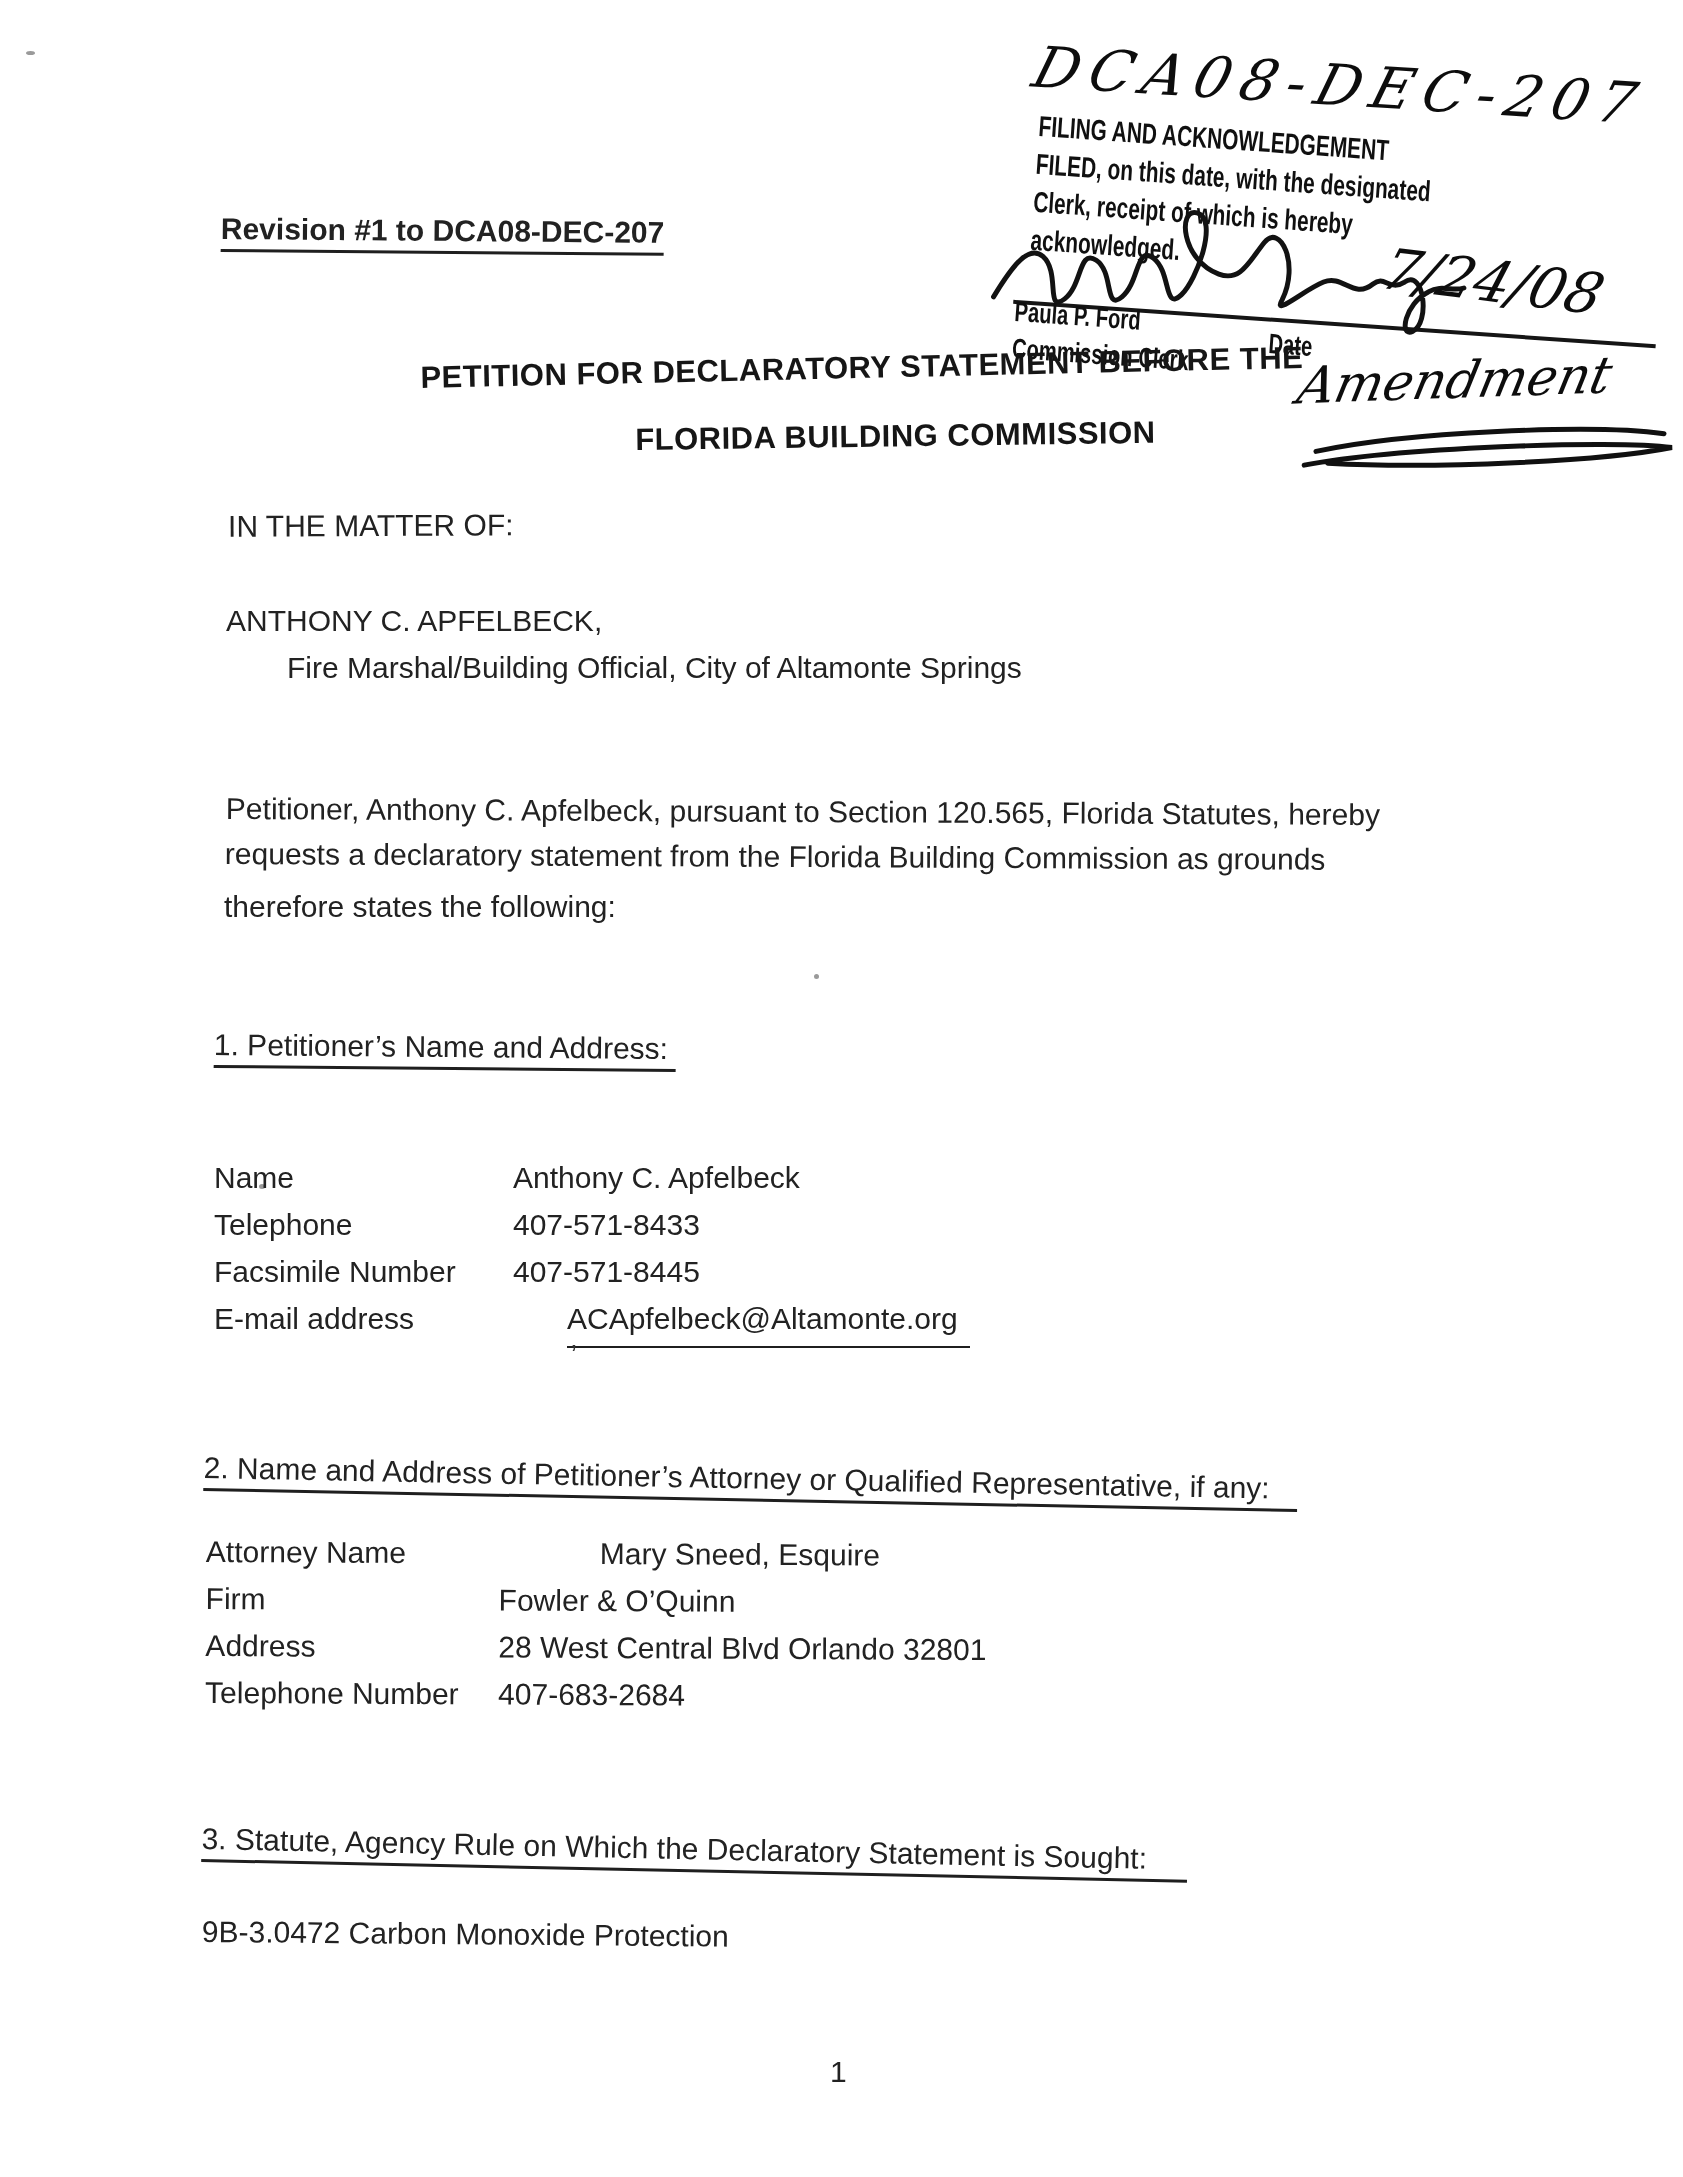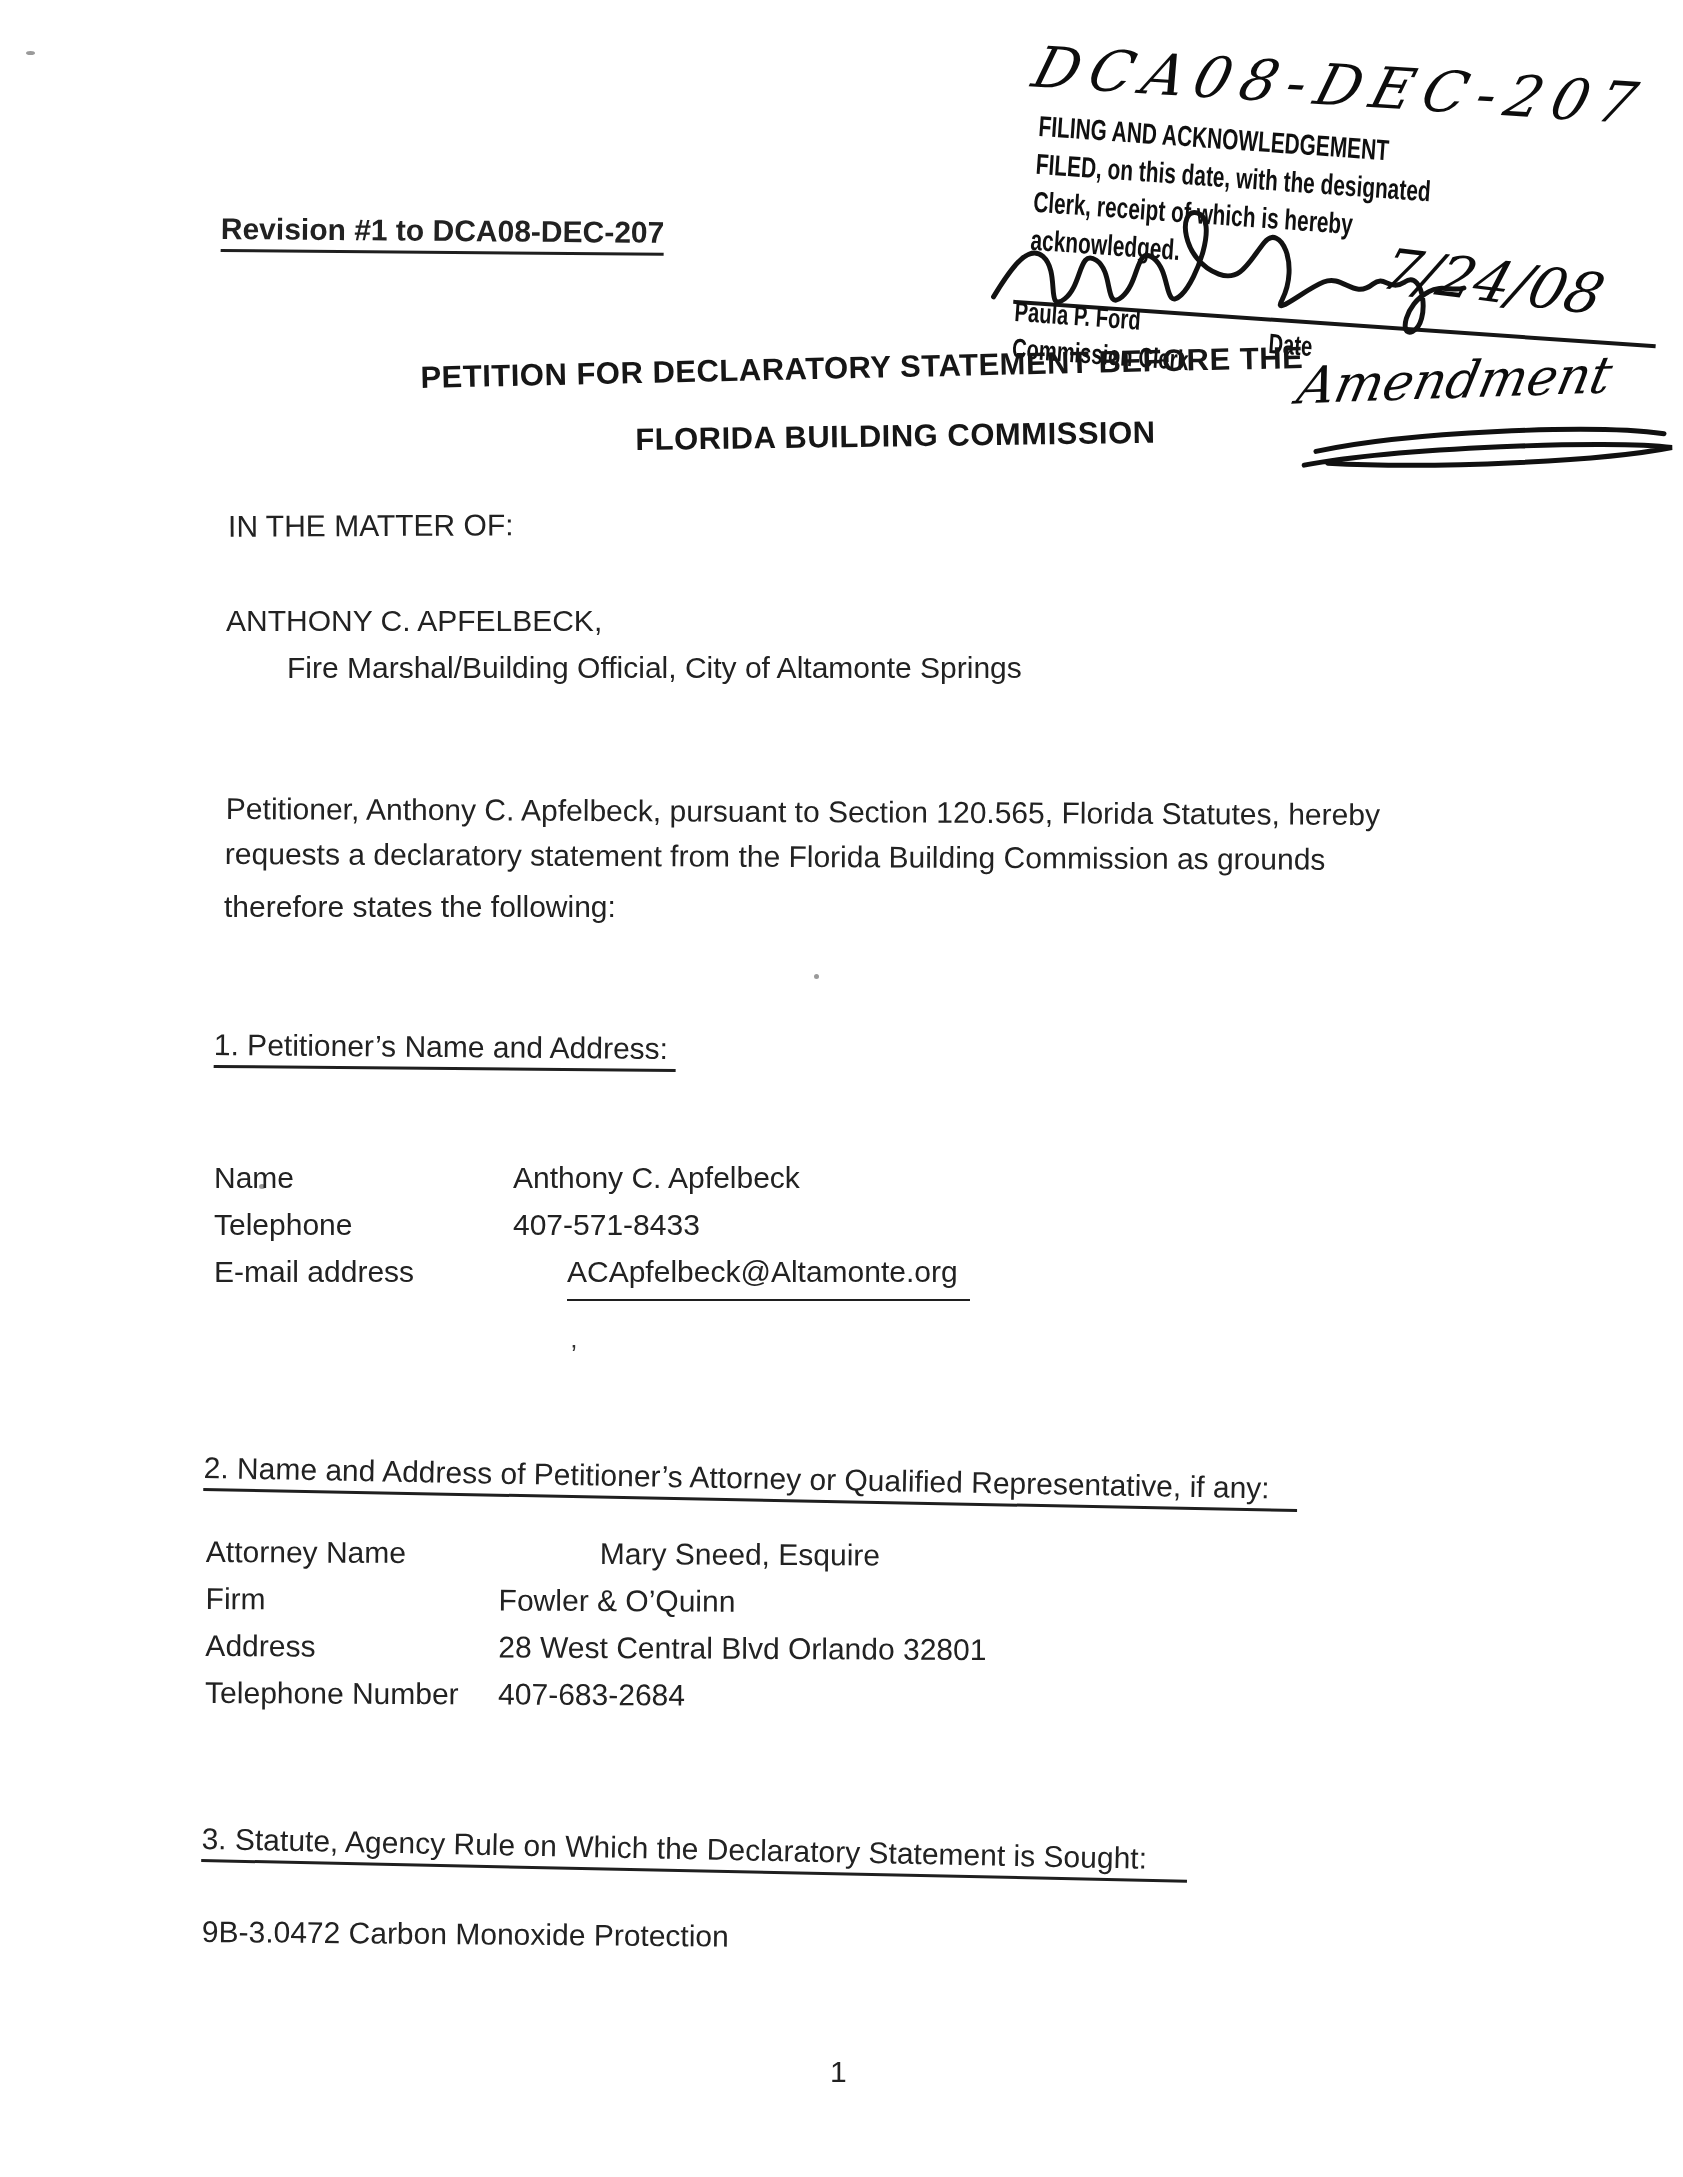--- a/index.html
+++ b/index.html
@@ -89,20 +89,23 @@
   <div class="t body-text ul3" style="left:214px;top:1028px;padding-right:8px;transform:rotate(0.5deg);transform-origin:0 0;">1. Petitioner’s Name and Address:</div>
 
   <div class="rows s1" style="left:214px;top:1161px;">
     <div class="row">
       <span class="lbl">Name</span><span class="val">Anthony C. Apfelbeck</span>
     </div>
     <div class="row">
       <span class="lbl">Telephone</span><span class="val">407-571-8433</span>
     </div>
     <div class="row">
+      <span class="lbl">Facsimile Number</span><span class="val">407-571-8445</span>
+    </div>
+    <div class="row">
       <span class="lbl">E-mail address</span><span class="val ul2" style="margin-left:54px;padding-right:12px;">ACApfelbeck@Altamonte.org</span>
     </div>
   </div>
 
   <div class="t" style="left:571px;top:1339px;font-size:26px;color:#333;">’</div>
 
   <div class="t body-text ul3" style="left:204px;top:1451px;padding-right:28px;transform:rotate(1.1deg);transform-origin:0 0;">2. Name and Address of Petitioner’s Attorney or Qualified Representative, if any:</div>
 
   <div class="rows s2" style="left:206px;top:1535px;transform:rotate(0.3deg);transform-origin:0 0;">
     <div class="row">

